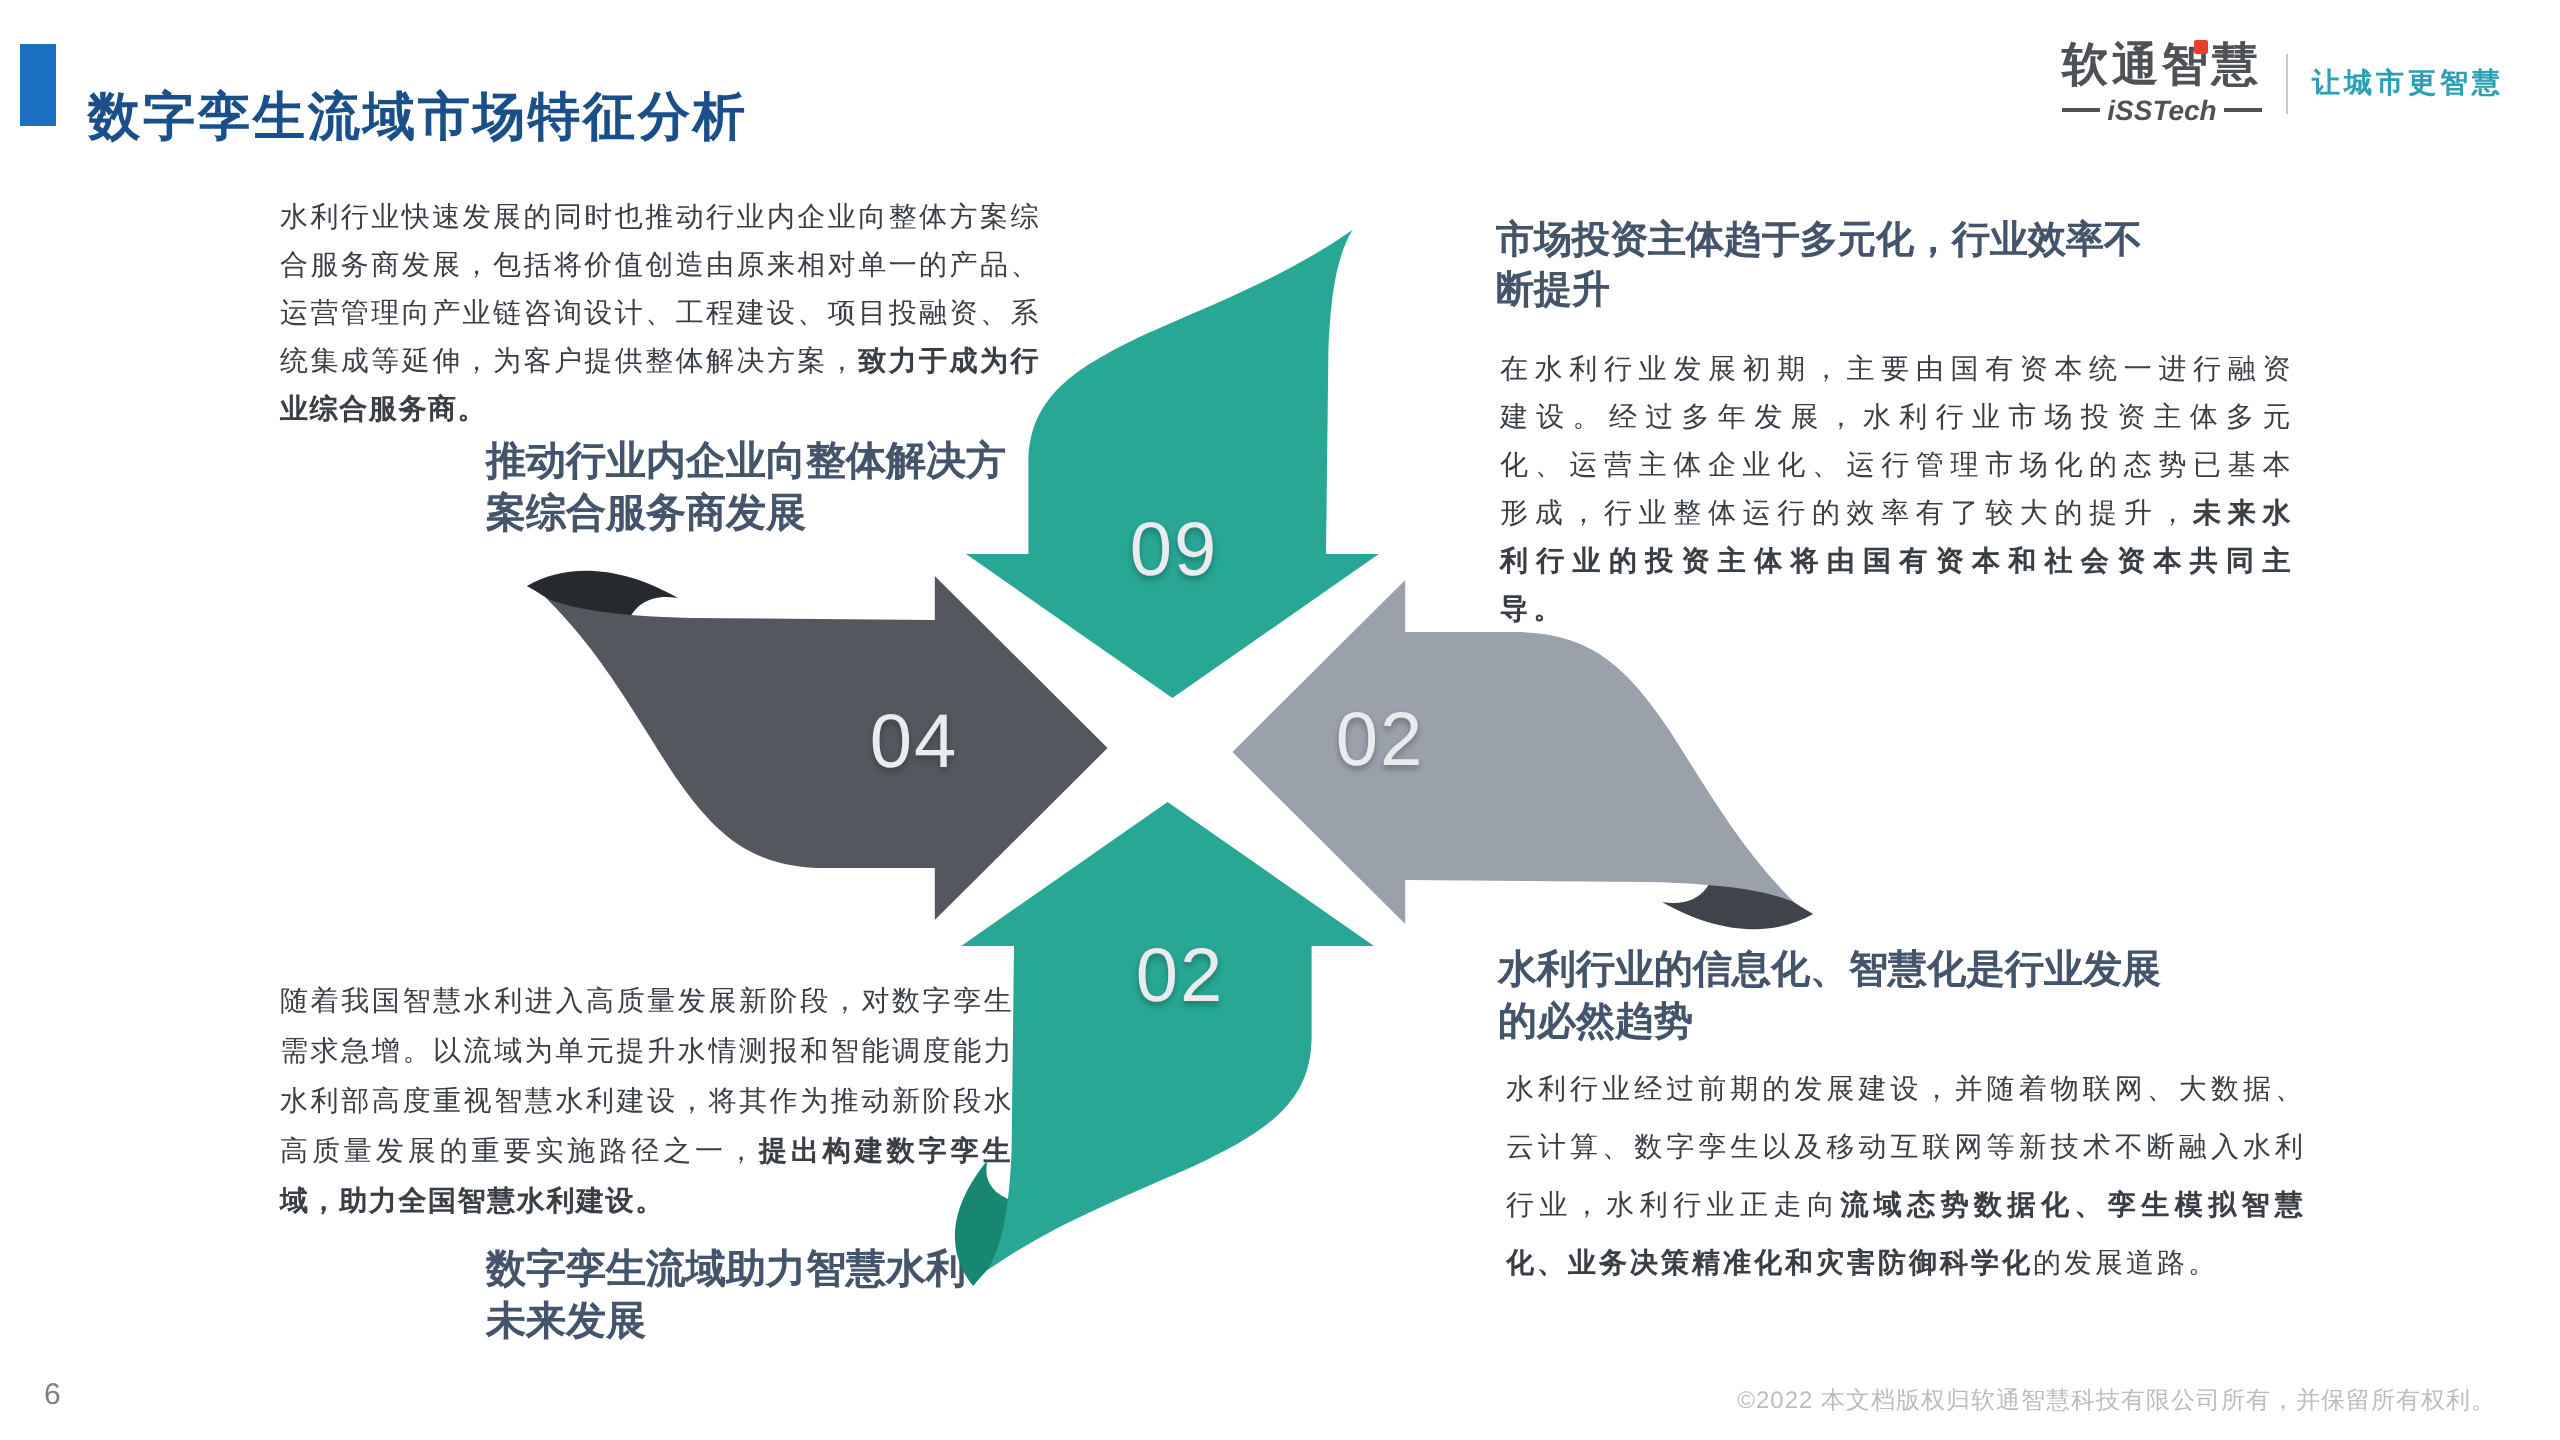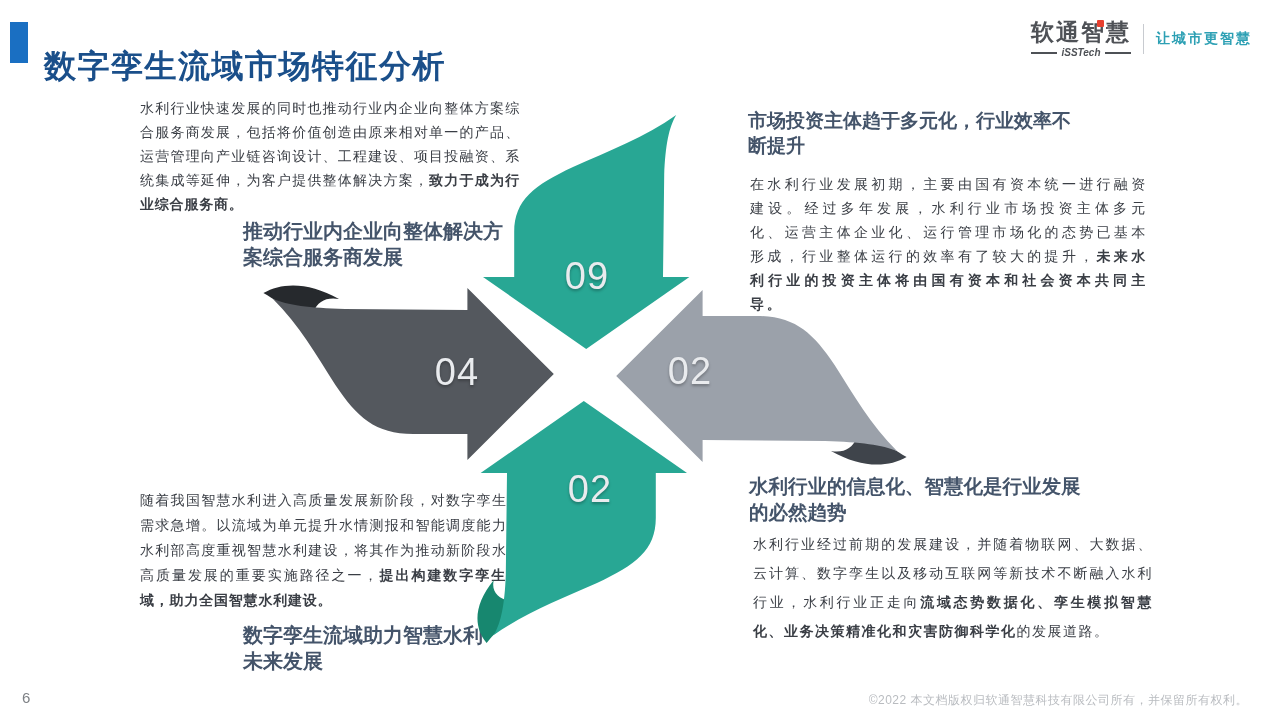--- a/index.html
+++ b/index.html
@@ -4,49 +4,49 @@
 <style>
   html,body { margin:0; padding:0; background:#e8e8e8; }
   .slide {
     position:relative; width:1280px; height:720px; background:#ffffff;
     overflow:hidden; font-family:"Liberation Sans", sans-serif;
     margin:0 auto;
   }
   
   .accent-bar { position:absolute; left:10px; top:22px; width:18px; height:41px;
     background:var(--accent-bar-color,#1a6fc2); }
-  .page-title { position:absolute; left:44px; top:24px; font-size:32px; font-weight:700;
+  .page-title { position:absolute; left:44px; top:24px; font-size:26px; font-weight:700;
     letter-spacing:1.5px; color:var(--title-color,#1a4f8a); white-space:nowrap; }
   
   .logo { position:absolute; right:28px; top:20px; display:flex; align-items:center; gap:12px; }
   .logo-left { position:relative; text-align:center; }
   .brand { font-size:23px; font-weight:700; letter-spacing:2px; line-height:1.05;
     color:var(--brand-color,#4e5156); }
   .brand-red-mark { position:absolute; left:66px; top:0px; width:7px; height:7px;
     background:#e8402f; border-radius:1px; }
   .logo-sub { display:flex; align-items:center; gap:4px; margin-top:3px;
-    color:var(--brand-color,#4e5156); font-size:10px; font-weight:700; font-style:italic; }
+    color:var(--brand-color,#4e5156); font-size:14px; font-weight:700; font-style:italic; }
   .logo-sub .rule { flex:1; height:2px; background:var(--brand-color,#4e5156); }
   .logo-divider { width:1px; height:30px; background:#c8cbd0; }
   .tagline { font-size:14px; font-weight:700; letter-spacing:2px;
     color:var(--tagline-color,#2da0b4); white-space:nowrap; }
   
   .body-text { position:absolute; margin:0; font-size:14px; color:var(--body-color,#3a3e45);
     text-align:justify; text-justify:inter-character; }
   .body-text b { font-weight:700; }
   .sec-heading { position:absolute; margin:0; font-weight:700;
     color:var(--heading-color,#44546a); }
   .tl-body { left:140px; top:96px;  width:380px; line-height:24px; letter-spacing:0.8px; }
   .tr-body { left:750px; top:172px; width:398px; line-height:24px; letter-spacing:2.8px; }
   .bl-body { left:140px; top:488px; width:382px; line-height:25px; letter-spacing:0.8px; }
   .br-body { left:753px; top:530px; width:400px; line-height:29px; letter-spacing:1.5px; }
   .tl-head { left:243px; top:218px; width:266px; font-size:20px;   line-height:26px; }
   .tr-head { left:748px; top:108px; width:330px; font-size:19px;   line-height:25px; }
   .bl-head { left:243px; top:622px; width:246px; font-size:20px;   line-height:26px; }
-  .br-head { left:749px; top:473px; width:338px; font-size:19.5px; line-height:26px; }
+  .br-head { left:749px; top:473px; width:338px; font-size:19.5px; line-height:26px;font-family:Liberation Serif, serif; }
   
   .pinwheel { position:absolute; left:225px; top:85px; }
   .blade-teal       { fill:var(--dg-teal,#28a794); }
   .blade-gray-light { fill:var(--dg-gray-light,#9ba1aa); }
   .blade-gray-dark  { fill:var(--dg-gray-dark,#54585e); }
   .curl-teal-dark   { fill:var(--dg-teal-dark,#17876f); }
   .curl-gray        { fill:var(--dg-curl-gray,#3f444b); }
   .curl-black       { fill:var(--dg-curl-black,#26292d); }
   .pin-num { position:absolute; transform:translate(-50%,-50%); font-size:38px;
     font-weight:400; letter-spacing:1px; color:var(--dg-number-text,#e9ebee);

